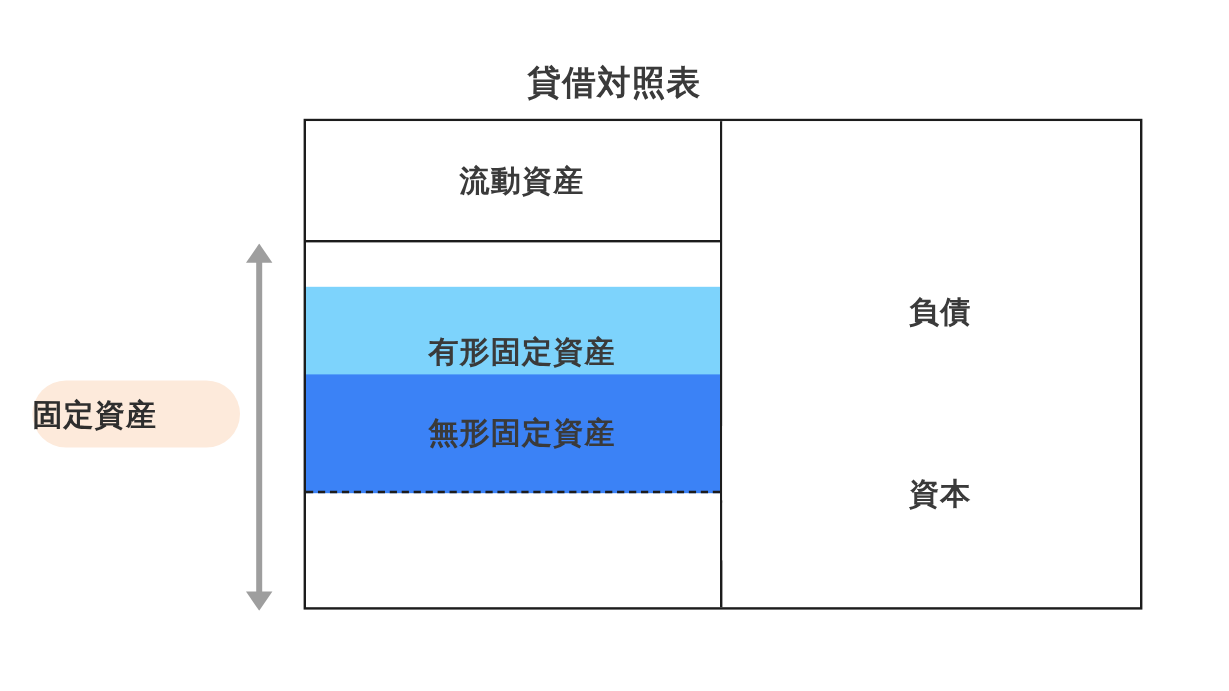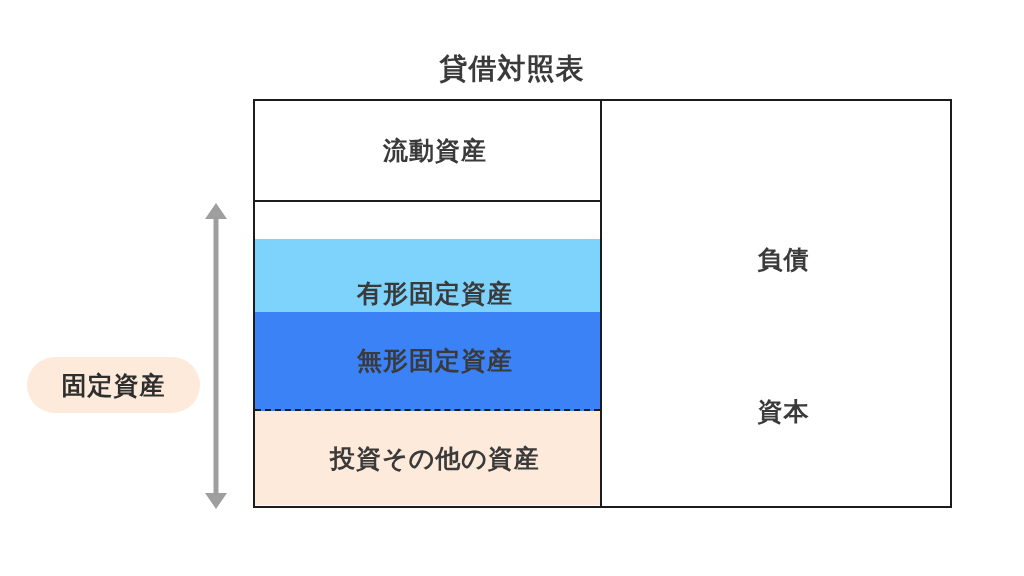--- a/index.html
+++ b/index.html
@@ -130,27 +130,26 @@
   .pill {
     position: absolute;
     left: 27px;
     top: 317px;
     width: 173px;
     height: 56px;
     border-radius: 28px;
     background: #fdeadb;
     display: flex;
     align-items: center;
-    justify-content: center;
+    justify-content: flex-start;
     font-size: 25px;
     font-weight: bold;
     color: #2e2e2e;
     letter-spacing: 1px;
     box-sizing: border-box;
-    margin-top: 40px;
   }
 </style>
 </head>
 <body>
 
 <div id="canvas">
 
   <div class="title">貸借対照表</div>
 
   <div class="pill">
@@ -174,23 +173,20 @@
       </div>
 
       <div class="cell cell-tangible">
         <span>有形固定資産</span>
       </div>
 
       <div class="cell cell-intangible">
         <span>無形固定資産</span>
       </div>
 
-      <div class="cell cell-investments">
-        <span>投資その他の資産</span>
-      </div>
 
     </div>
 
     <div class="col-right">
 
       <div class="cell cell-liabilities">
         <span>負債</span>
       </div>
 
       <div class="cell cell-equity">

